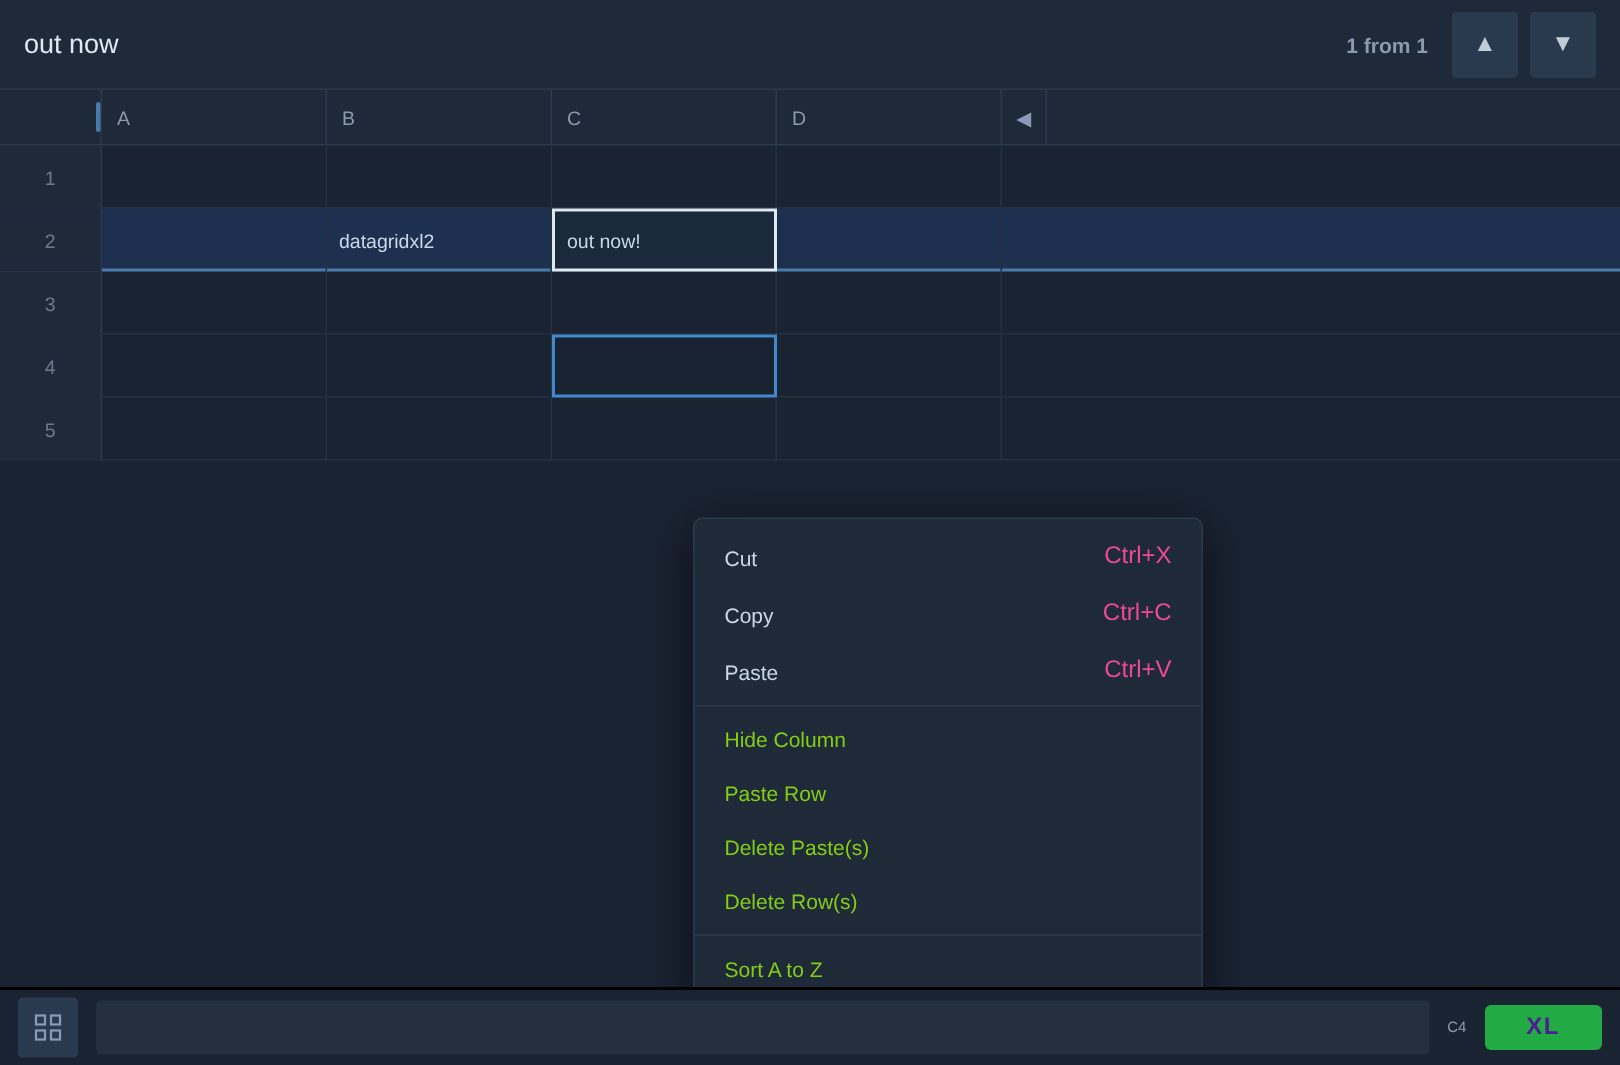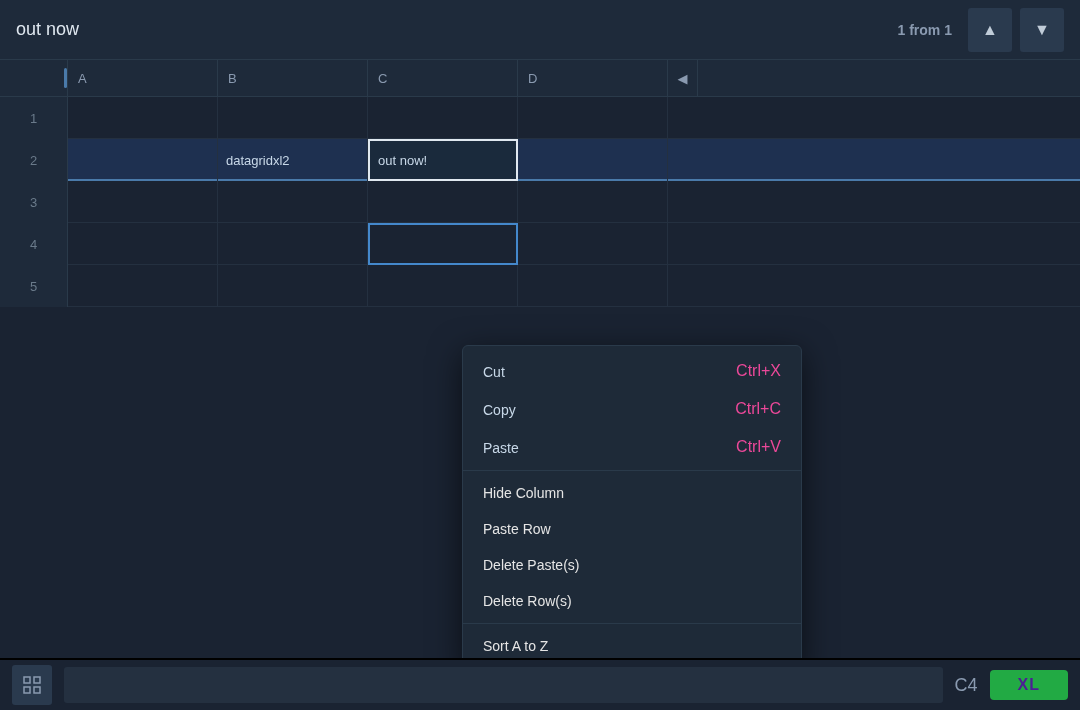--- a/index.html
+++ b/index.html
@@ -176,21 +176,21 @@
       display: flex;
       align-items: flex-end;
       justify-content: space-between;
       padding: 10px 20px;
       cursor: pointer;
       color: #c8d8e8;
       font-size: 14px;
       gap: 40px;
     }
     .menu-item.disabled {
-      color: #e5e5e5;
+      color: #84cc16;
       cursor: default;
     }
     .menu-shortcut {
       color: #ec4899;
       font-size: 16px;
     }
     .menu-separator {
       height: 1px;
       background: #2a3a4a;
       margin: 4px 0;
@@ -225,21 +225,21 @@
     }
     .formula-bar {
       flex: 1;
       height: 36px;
       background: #243040;
       border: none;
       border-radius: 3px;
     }
     .cell-ref {
       color: #8a9ab0;
-      font-size: 18px;
+      font-size: 10px;
       margin-left: auto;
     }
     .xl-badge {
       background: #22aa44;
       color: #4c1d95;
       font-weight: 700;
       font-size: 16px;
       padding: 6px 28px;
       border-radius: 4px;
       letter-spacing: 1px;

